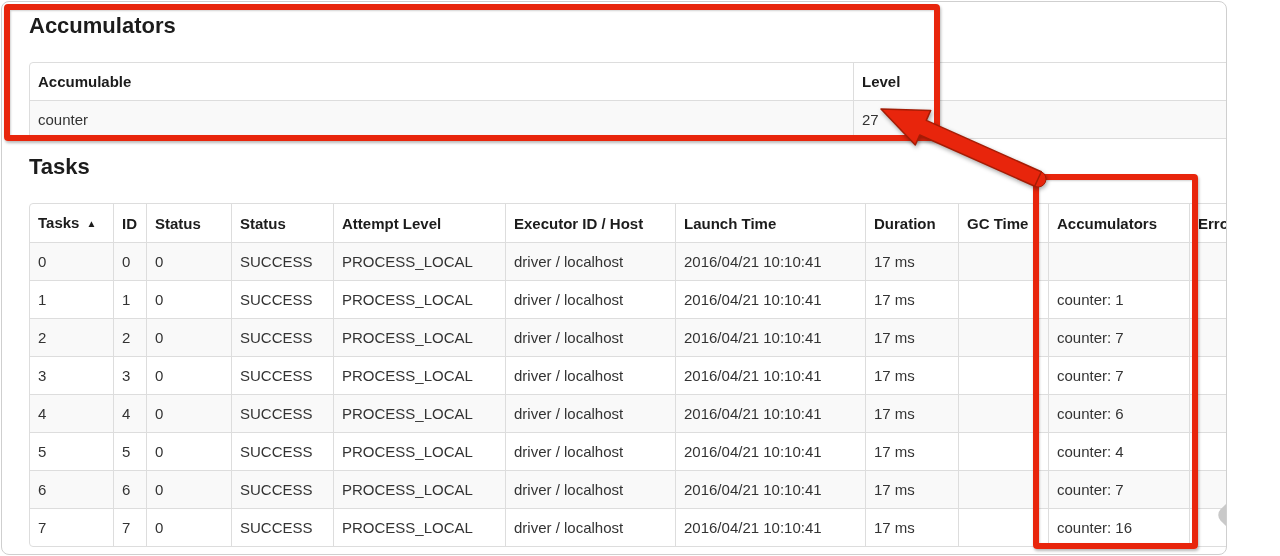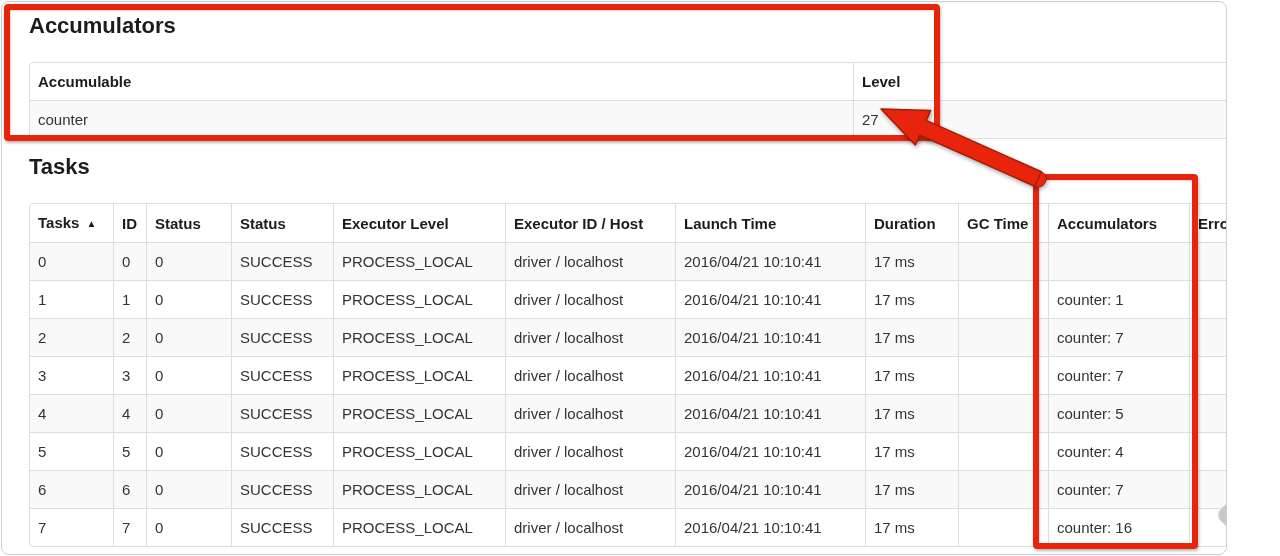--- a/index.html
+++ b/index.html
@@ -134,21 +134,21 @@
         <col style="width:90px">
           <col style="width:141px">
           <col style="width:67px">
       </colgroup>
       <thead>
         <tr>
           <th><span>Tasks</span><span class="sort-icon">▲</span></th>
           <th>ID</th>
           <th>Status</th>
           <th>Status</th>
-          <th>Executor Level</th>
+          <th>Attempt Level</th>
           <th>Executor ID / Host</th>
           <th>Launch Time</th>
           <th>Duration</th>
           <th>GC Time</th>
           <th>Accumulators</th>
           <th>Errors</th>
         </tr>
       </thead>
       <tbody>
         <tr>
@@ -206,21 +206,21 @@
         <tr>
           <td>4</td>
           <td>4</td>
           <td>0</td>
           <td>SUCCESS</td>
           <td>PROCESS_LOCAL</td>
           <td>driver / localhost</td>
           <td>2016/04/21 10:10:41</td>
           <td>17 ms</td>
           <td></td>
-          <td>counter: 5</td>
+          <td>counter: 6</td>
           <td></td>
         </tr>
         <tr>
           <td>5</td>
           <td>5</td>
           <td>0</td>
           <td>SUCCESS</td>
           <td>PROCESS_LOCAL</td>
           <td>driver / localhost</td>
           <td>2016/04/21 10:10:41</td>

